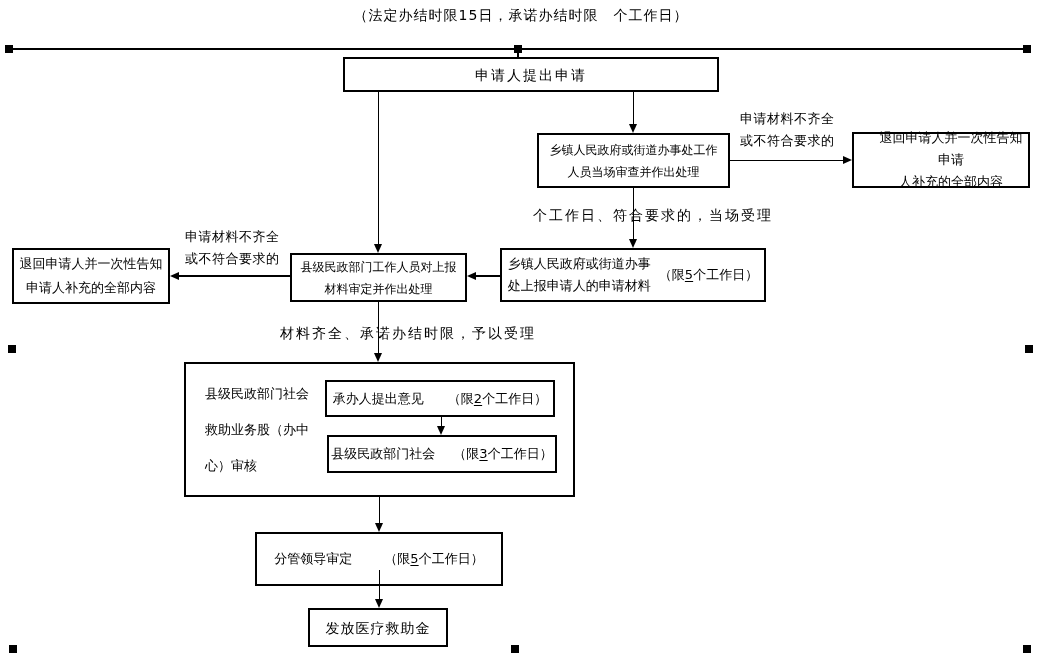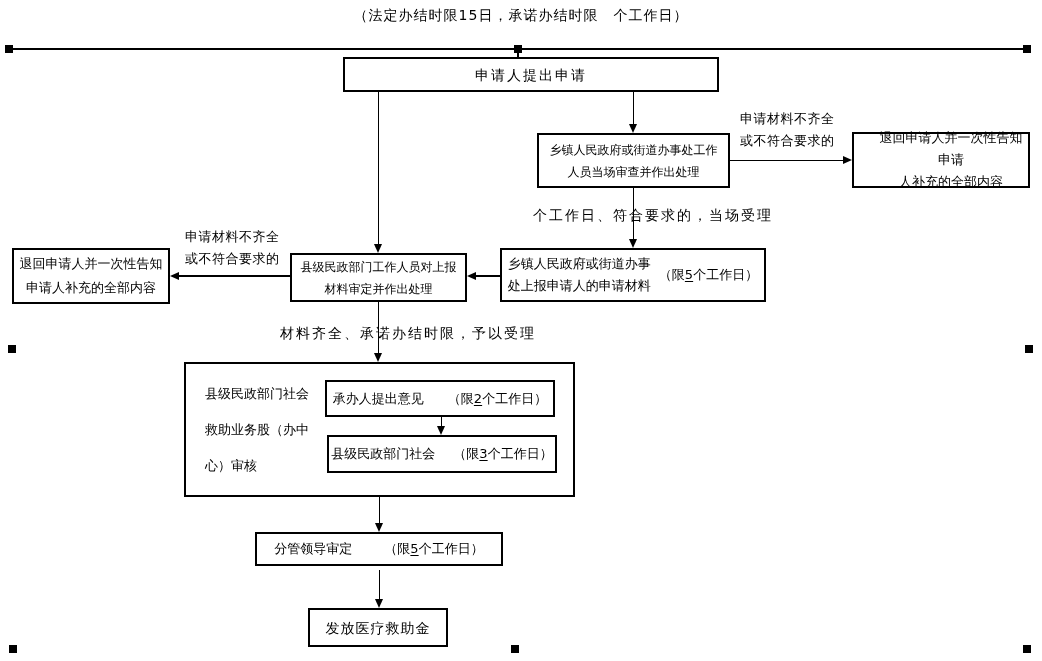--- a/index.html
+++ b/index.html
@@ -86,21 +86,21 @@
   <div class="box" style="left:325px;top:380px;width:230px;height:37px;gap:24px;">
     <span class="txt">承办人提出意见</span>
     <span class="limit"><span>（限</span><span class="u">2</span><span>个工作日）</span></span>
   </div>
 
   <div class="box" style="left:327px;top:435px;width:230px;height:38px;gap:18px;">
     <span class="txt">县级民政部门社会</span>
     <span class="limit"><span>（限</span><span class="u">3</span><span>个工作日）</span></span>
   </div>
 
-  <div class="box" style="left:255px;top:532px;width:248px;height:34px;gap:32px;">
+  <div class="box" style="left:255px;top:532px;width:248px;height:54px;gap:32px;">
     <span class="txt">分管领导审定</span>
     <span class="limit"><span>（限</span><span class="u">5</span><span>个工作日）</span></span>
   </div>
 
   <div class="box" style="left:308px;top:608px;width:140px;height:39px;font-size:14px;letter-spacing:1px;">
     <span class="txt">发放医疗救助金</span>
   </div>
 
   <div class="lbl" style="left:740px;top:108px;letter-spacing:0.5px;">申请材料不齐全
 或不符合要求的</div>

